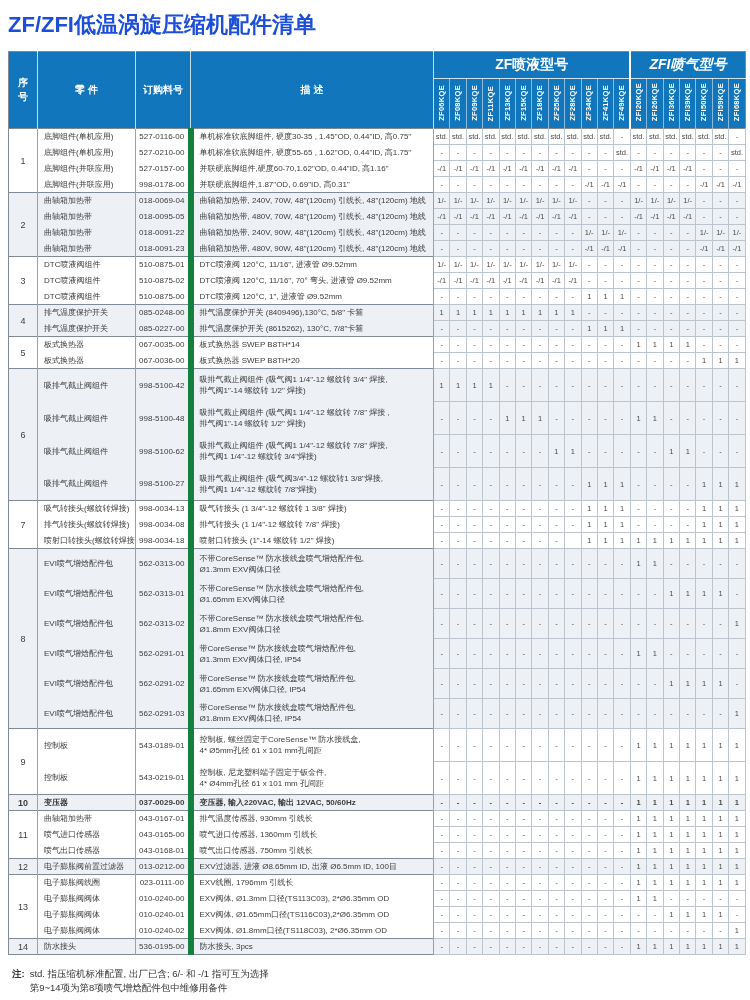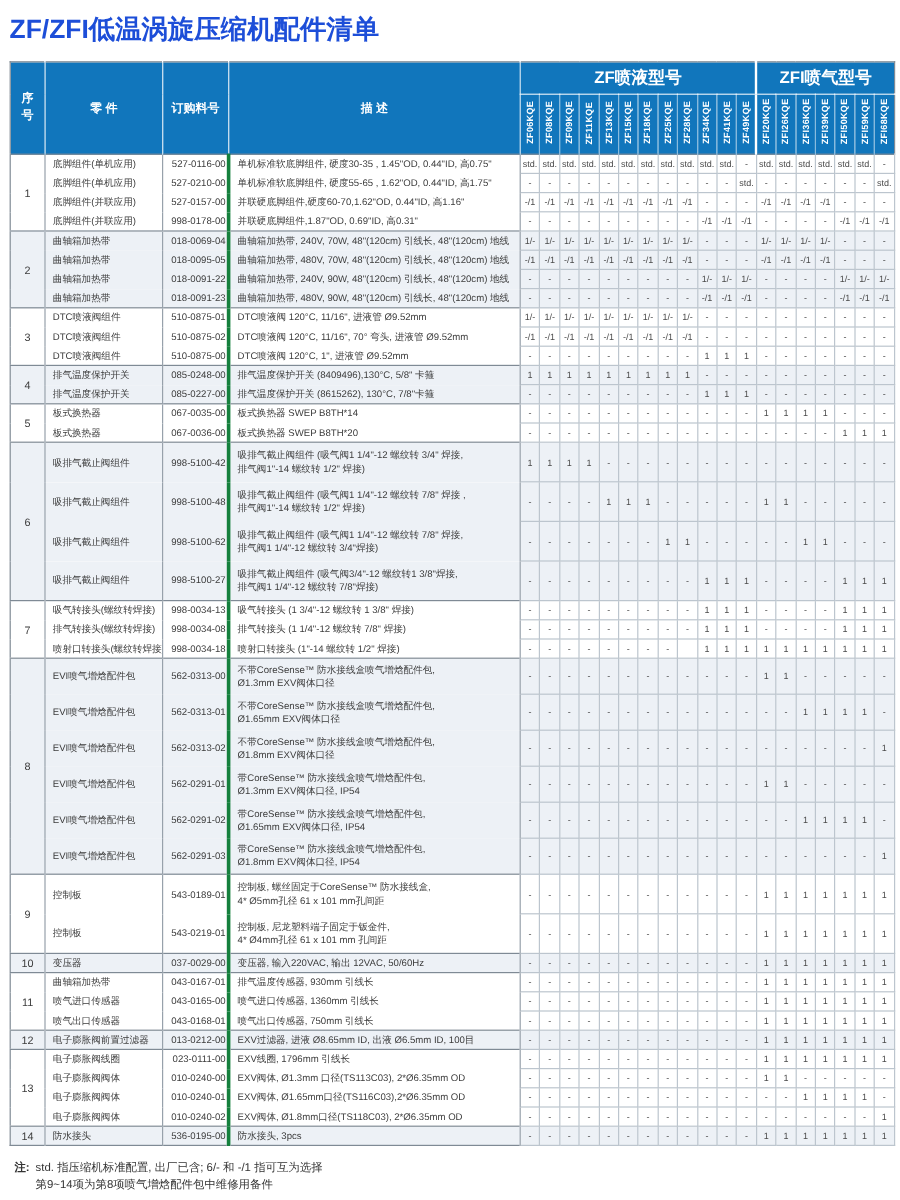--- a/index.html
+++ b/index.html
@@ -9,34 +9,34 @@
   .title { color:#1d4ed8; font-size:22px; font-weight:bold; margin:2px 0 11px 0; }
 
   table.parts { border-collapse:collapse; table-layout:fixed; width:737px;
                 border:1px solid #7f8a95; }
 
   
   thead th { background:#1176bc; color:#fff; font-weight:bold; padding:0; }
   th.hcell { font-size:10px; border-right:1px solid rgba(255,255,255,.75); vertical-align:middle; }
   th.seq-h { white-space:pre-line; line-height:1.45; }
   th.hgroup { font-size:14px; height:26px; border-bottom:1px solid rgba(255,255,255,.8); }
-  th.hgroup.zfi-g { border-left:2px solid #ffffff; }
+  th.hgroup.zfi-g { border-left:2px solid #ffffff;font-style:italic; }
   th.mcell { height:46px; vertical-align:bottom; text-align:center;
              border-left:1px solid rgba(255,255,255,.5); padding-bottom:3px; }
   th.mcell.sec { border-left:2px solid #ffffff; }
   .rot { writing-mode:vertical-rl; transform:rotate(180deg); display:inline-block;
          font-size:7.5px; font-weight:bold; letter-spacing:.3px; line-height:1; white-space:nowrap; }
 
   
   tbody td { font-size:8px; vertical-align:middle; color:#3c3c3c; }
   tbody tr.shaded td { background:#edf1f6; }
   tbody tr.gfirst td { border-top:1px solid #7f8a95; }
   td.seq   { text-align:center; font-size:9px; border-right:1px solid #97a1ab; }
   td.part  { padding:1px 2px 1px 6px; border-right:1px solid #97a1ab; white-space:nowrap; overflow:hidden; }
-  td.order { text-align:right; border-right:3px solid #15803d; white-space:nowrap; }
+  td.order { text-align:center; border-right:6px solid #15803d; white-space:nowrap; }
   td.desc  { padding:1px 2px 1px 6px; border-right:1px solid #97a1ab;
              white-space:pre-line; line-height:11px; overflow:hidden; }
   td.val   { text-align:center; font-size:7.5px; padding:0; border:1px solid #bcc5ce; color:#4a4a4a; }
   td.val.sec { border-left:1px solid #8f9aa5; }
 
   
   .footnote { display:flex; margin:12px 0 0 4px; font-size:9.5px; color:#333; line-height:1.5; }
   .fn-label { font-weight:bold; margin-right:5px; }
 </style>
 </head>
@@ -821,21 +821,21 @@
           <td class="val">-</td>
           <td class="val">-</td>
           <td class="val sec">1</td>
           <td class="val">1</td>
           <td class="val">1</td>
           <td class="val">1</td>
           <td class="val">1</td>
           <td class="val">1</td>
           <td class="val">1</td>
         </tr>
-        <tr class="shaded gfirst" style="height: 16px;">
+        <tr class="shaded gfirst" style="height: 16px; font-weight: bold;">
           <td rowspan="1" class="seq">10</td>
           <td class="part">变压器</td>
           <td class="order">037-0029-00</td>
           <td class="desc">变压器, 输入220VAC, 输出 12VAC, 50/60Hz</td>
           <td class="val">-</td>
           <td class="val">-</td>
           <td class="val">-</td>
           <td class="val">-</td>
           <td class="val">-</td>
           <td class="val">-</td>

